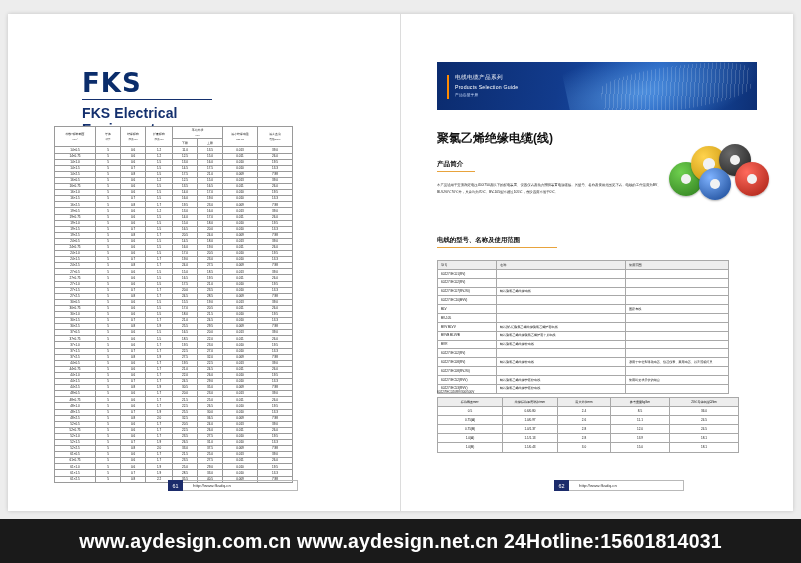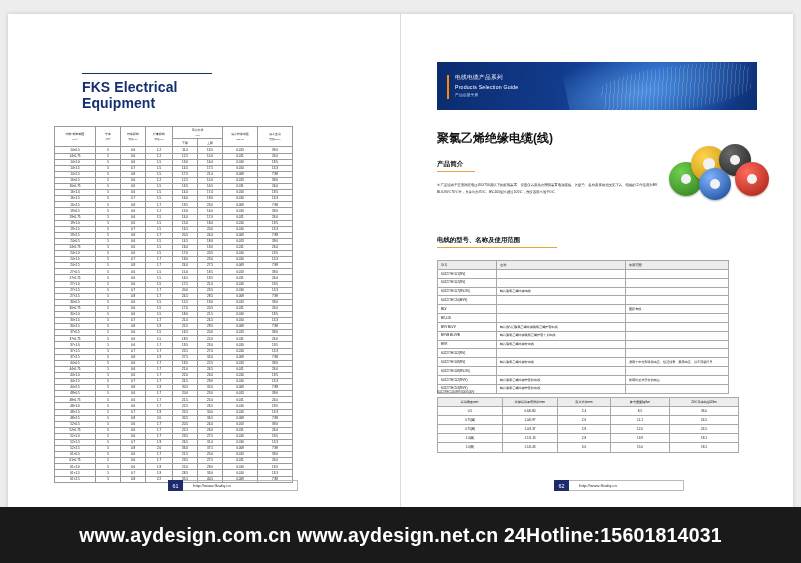--- a/index.html
+++ b/index.html
@@ -91,38 +91,39 @@
   table.t3 th,table.t3 td{border:.4px solid #a8a8a8;padding:1.9px 3px;text-align:center;
                           font-weight:normal;line-height:1.4;}
   table.t3 th{background:#ededed;font-size:3.05px;}
   table.t3 .w1{width:58px;}
   table.t3 .w2{width:48px;}
   table.t3 .w3{width:46px;}
   table.t3 .w4{width:52px;}
   table.t3 .w5{width:62px;}
 
   
-  .botbar{position:absolute;left:0;bottom:0;width:801px;height:56px;background:#1a1a1a;
+  .botbar{position:absolute;left:0;bottom:0;width:801px;height:44px;background:#1a1a1a;
           display:flex;align-items:center;justify-content:center;}
   .botbar-inner{color:#fff;font-size:19.5px;font-weight:bold;letter-spacing:.2px;
                 font-family:"Liberation Sans", sans-serif;white-space:nowrap;}
 </style>
 </head>
 <body>
 
 <div class="page">
 
   <div class="crop-mark" style="left:72px;top:48px;">聚氯乙烯绝缘电缆线</div>
   <div class="crop-mark" style="left:690px;top:48px;">电线电缆选型指南</div>
 
   <div class="spread">
 
     <div class="leaf left">
 
       <div class="logo-wrap">
+        <div class="logo-text">FKS</div>
         <div class="logo-rule"></div>
         <div class="logo-sub">FKS Electrical Equipment</div>
       </div>
 
       <table class="spec">
         <thead>
           <tr>
             <th class="c1" rowspan="2">
               <span>芯数×标称截面</span><br>
               <span class="hdr-unit">mm²</span>

